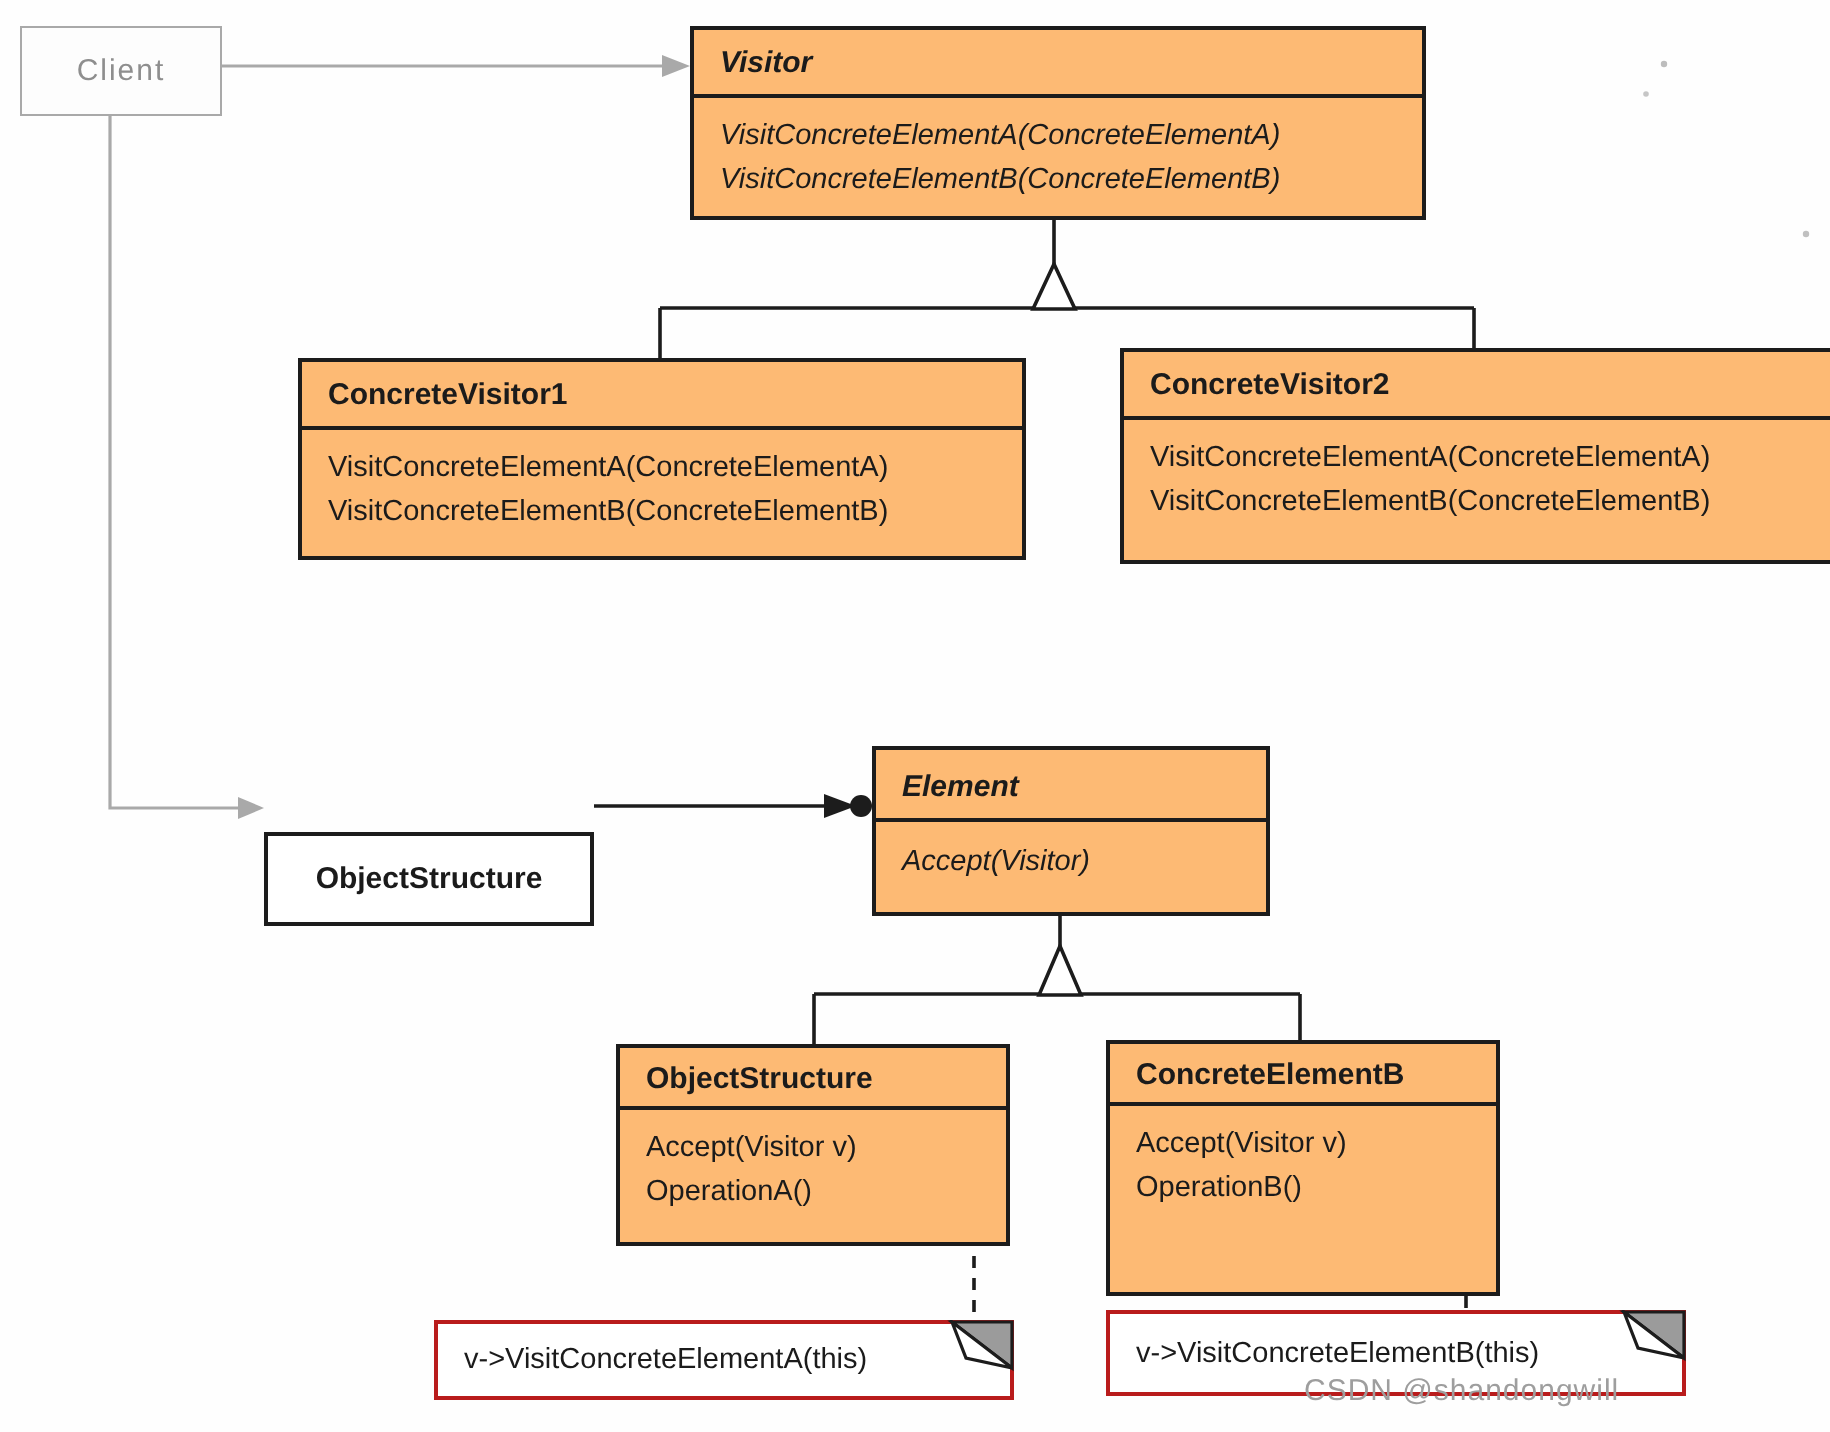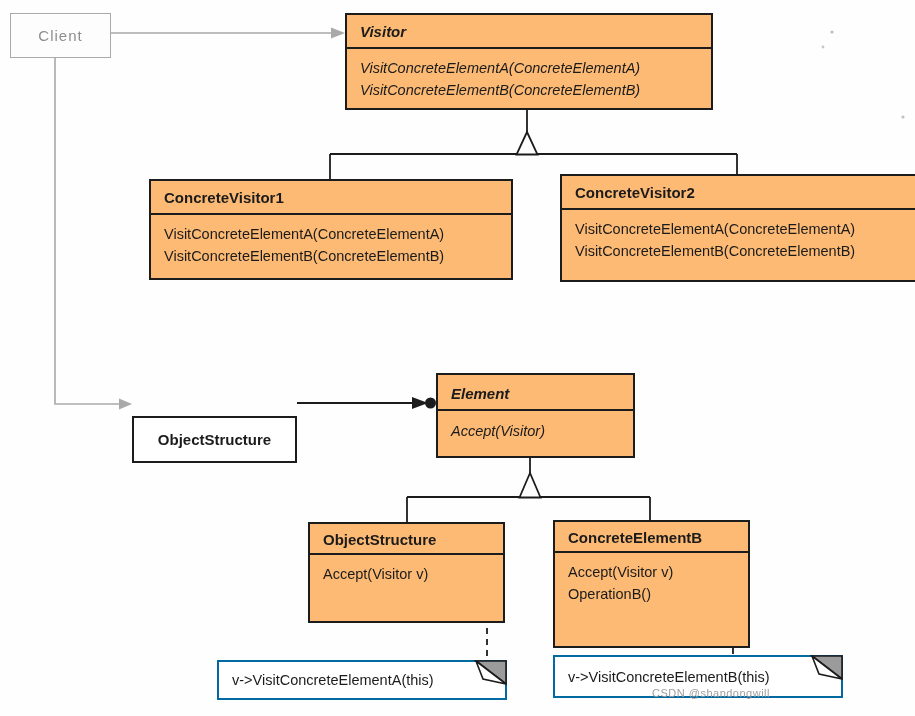--- a/index.html
+++ b/index.html
@@ -23,26 +23,26 @@
     position:absolute;background:#ffffff;border:2px solid #1c1c1c;box-sizing:border-box;
     display:flex;align-items:center;justify-content:center;
     font-weight:bold;font-size:15px;
   }
   .client-box{
     position:absolute;background:#fdfdfd;border:1.5px solid #a9a9a9;box-sizing:border-box;
     display:flex;align-items:center;justify-content:center;
     color:#8e8e8e;font-size:15px;letter-spacing:1px;
   }
   .note-box{
-    position:absolute;background:#ffffff;border:2px solid #0369a1;box-sizing:border-box;
+    position:absolute;background:#ffffff;border:2px solid #b91c1c;box-sizing:border-box;
     display:flex;align-items:center;font-size:14.5px;padding-left:13px;white-space:nowrap;
   }
   .note-fold{position:absolute;top:-2px;right:-2px;}
   .watermark{
-    position:absolute;left:652px;top:687px;color:#9e9e9e;font-size:11px;
+    position:absolute;left:652px;top:687px;color:#9e9e9e;font-size:15px;
     letter-spacing:0.5px;z-index:5;
   }
 </style>
 </head>
 <body>
 
 <div id="stage">
 
   <svg class="overlay" viewBox="0 0 915 716">
 
@@ -131,20 +131,21 @@
     <div class="class-title italic" style="padding-top:10px;">Element</div>
     <div class="class-methods italic" style="padding-top:9px;">
       <div>Accept(Visitor)</div>
     </div>
   </div>
 
   <div class="class-box" style="left:308px;top:522px;width:197px;height:101px;">
     <div class="class-title" style="padding-top:7px;padding-bottom:5px;">ObjectStructure</div>
     <div class="class-methods">
       <div>Accept(Visitor v)</div>
+      <div>OperationA()</div>
     </div>
   </div>
 
   <div class="class-box" style="left:553px;top:520px;width:197px;height:128px;">
     <div class="class-title" style="padding-top:7px;padding-bottom:5px;">ConcreteElementB</div>
     <div class="class-methods">
       <div>Accept(Visitor v)</div>
       <div>OperationB()</div>
     </div>
   </div>

